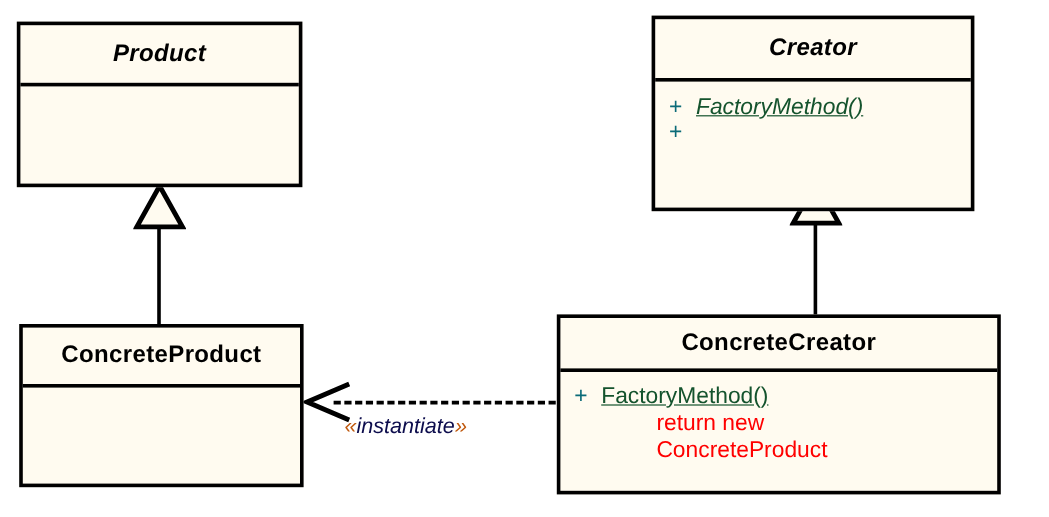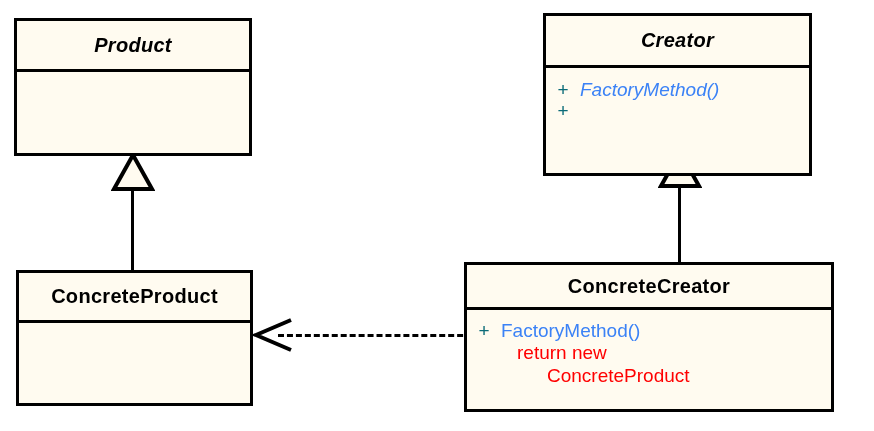--- a/index.html
+++ b/index.html
@@ -63,21 +63,22 @@
     white-space: nowrap;
   }
   .member-vis {
     width: 34px;
     text-align: center;
     flex: none;
     color: #0B6B78;
     font-weight: normal;
   }
   .member-name {
-    color: #3b82f6;
+    color: #14532d;
+    text-decoration: underline;
   }
   .member-name.italic {
     font-style: italic;
   }
   .member-note {
     color: #FF0000;
     line-height: 23px;
     font-size: 19px;
     white-space: nowrap;
   }
@@ -150,33 +151,36 @@
   </div>
 
   <div class="uml-class" style="left:464px; top:262px; width:370px; height:150px;">
     <div class="class-title" style="height:42px;">ConcreteCreator</div>
     <div class="class-divider"></div>
     <div class="class-body" style="padding-top:10px;">
       <div class="member-row">
         <span class="member-vis">+</span>
         <span class="member-name">FactoryMethod()</span>
       </div>
-      <div class="member-note" style="margin-left:50px;">return new</div>
+      <div class="member-note" style="margin-left:80px;">return new</div>
       <div class="member-note" style="margin-left:80px;">ConcreteProduct</div>
     </div>
   </div>
 
   <div class="gen-stem" style="left:131px; top:188px; height:84px;"></div>
   <svg class="gen-triangle" style="left:111px; top:152px;" width="44" height="40" viewBox="0 0 44 40">
     <polygon points="22,3 41,37 3,37" fill="#FFFBF0" stroke="#000000" stroke-width="4" stroke-linejoin="miter"></polygon>
   </svg>
 
   <div class="gen-stem" style="left:678px; top:185px; height:79px;"></div>
   <svg class="gen-triangle" style="left:658px; top:149px;" width="44" height="40" viewBox="0 0 44 40">
     <polygon points="22,3 41,37 3,37" fill="#FFFBF0" stroke="#000000" stroke-width="4" stroke-linejoin="miter"></polygon>
   </svg>
 
   <div class="dep-line" style="left:278px; top:334px; width:212px;"></div>
   <svg class="dep-arrow" style="left:252px; top:316px;" width="42" height="38" viewBox="0 0 42 38">
     <polyline points="39,4 4,19 39,34" fill="none" stroke="#000000" stroke-width="4" stroke-linecap="butt" stroke-linejoin="miter"></polyline>
   </svg>
+  <div class="dep-label" style="left:287px; top:345px;">
+    <span class="guillemet">«</span><span>instantiate</span><span class="guillemet">»</span>
+  </div>
 
 </div>
 
 </body></html>

